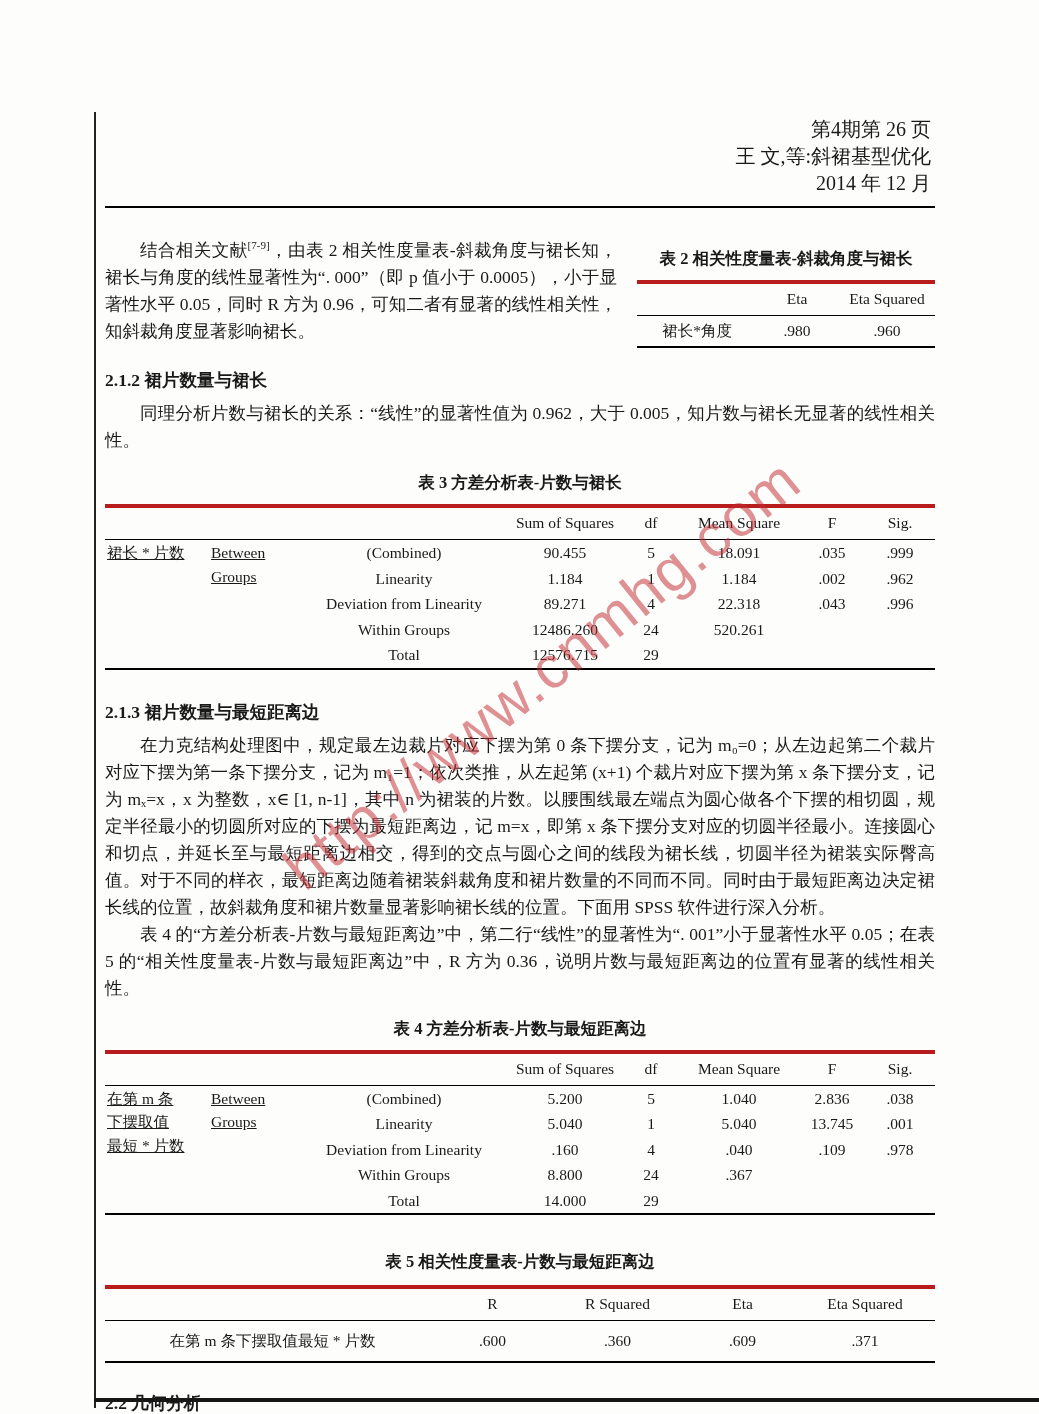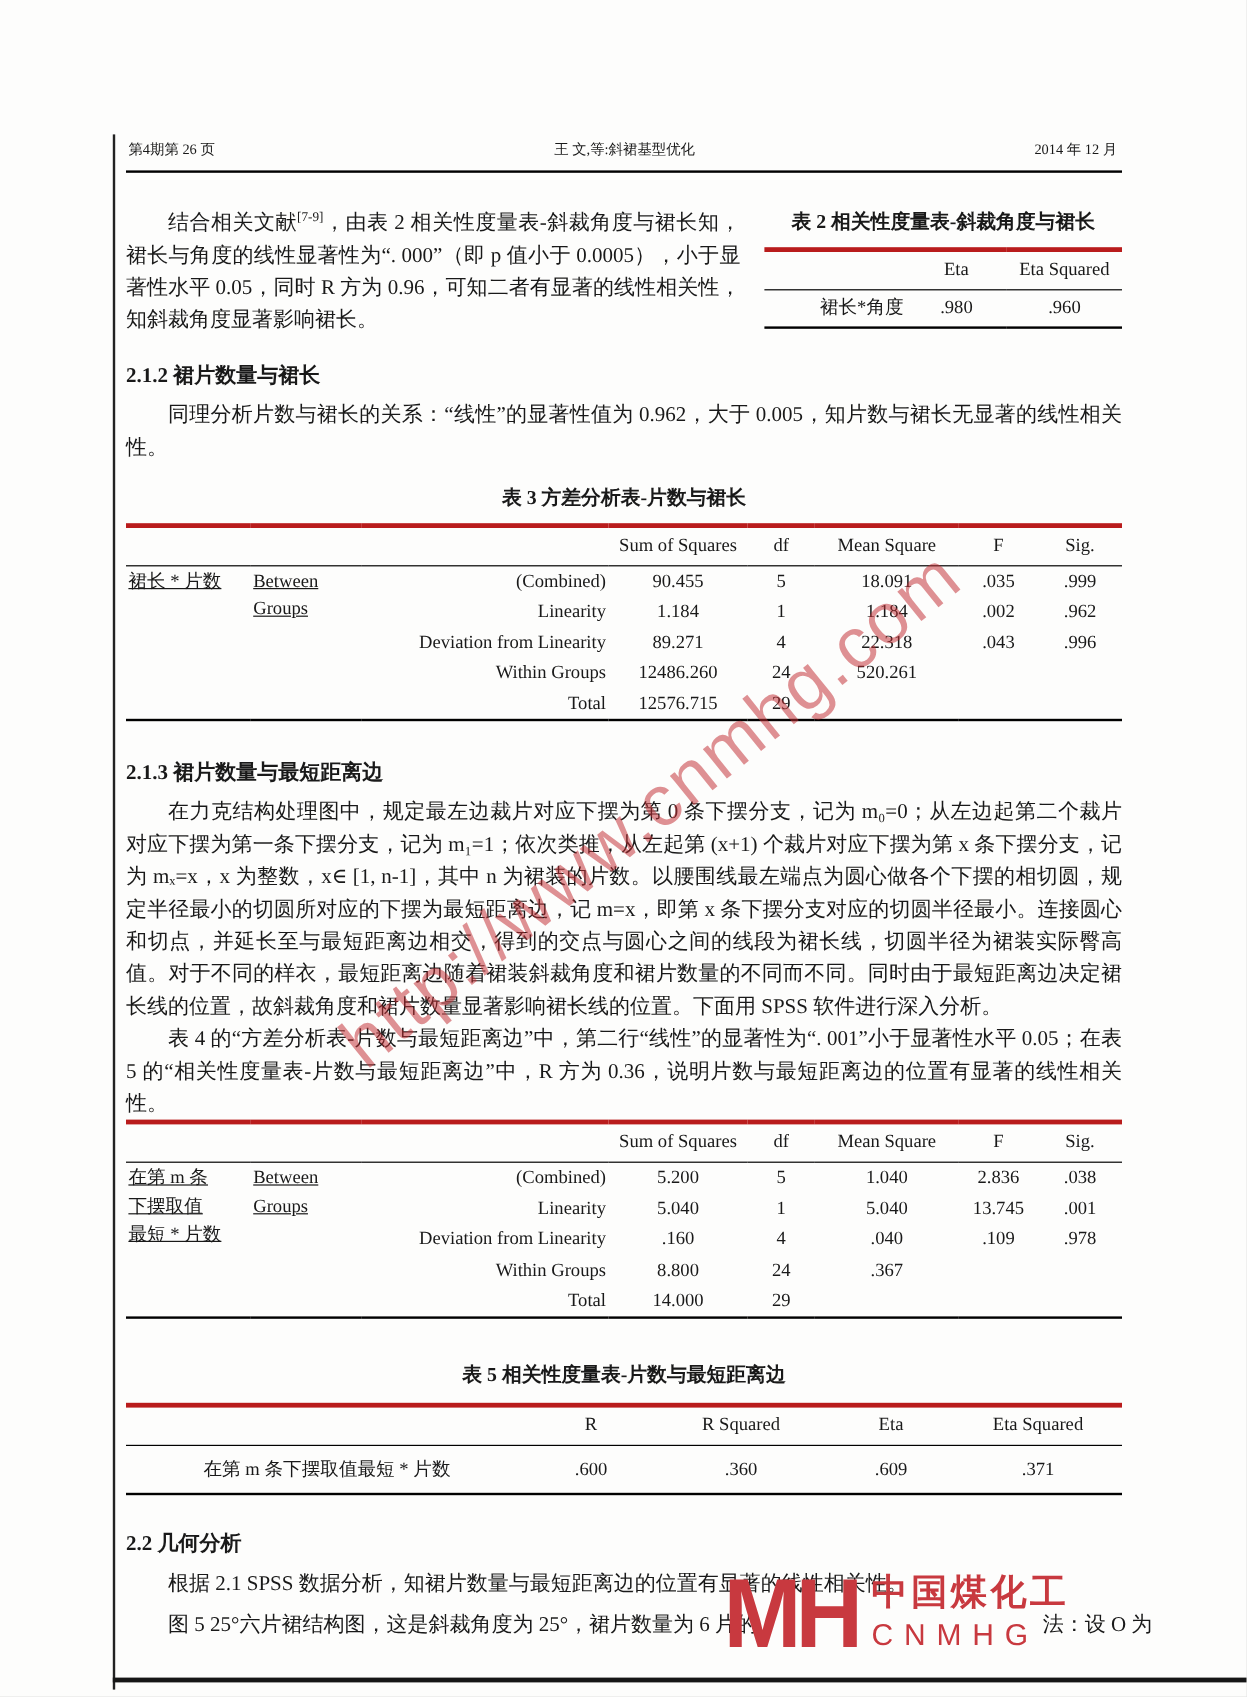--- a/index.html
+++ b/index.html
@@ -8,39 +8,39 @@
     background:#fdfdfc; overflow:hidden; color:#191919;
     font-family:"Liberation Serif","DejaVu Serif",serif;
   }
   
   .scan-left  { position:absolute; left:94px; top:112px; width:2px; height:1296px; background:#222; }
   .scan-bottom{ position:absolute; left:94px; top:1398px; width:945px; height:4px; background:#161616; }
 
   .content { position:absolute; left:105px; top:116px; width:830px; }
 
   .pg-header { display:flex; justify-content:space-between; align-items:flex-end;
-               font-size:12px; padding:0 4px 9px 2px; border-bottom:2px solid #000; }
+               font-size:20px; padding:0 4px 9px 2px; border-bottom:2px solid #000;flex-direction:column; }
 
   .para { font-size:17.5px; line-height:27px; text-align:justify; margin:0; }
   .indent { text-indent:2em; }
   sup { font-size:11px; }
 
   .top-row { display:flex; margin-top:24px; }
   .intro-col { width:512px; }
   .t2-col { width:298px; margin-left:20px; }
 
   .tbl-caption { font-weight:bold; text-align:center; font-size:16.5px; }
-  .cap-sp { margin:6px 0 10px; }
+  .cap-sp { margin:16px 0 10px; }
 
   table { border-collapse:collapse; font-size:15.5px; }
   .tbl { width:100%; border-top:4px solid #b91c1c; border-bottom:2px solid #000; }
   .tbl thead th { border-bottom:1px solid #000; font-weight:normal; padding:6px 2px 7px; text-align:center; font-size:15.5px; }
   .tbl td { padding:0 2px; line-height:23.5px; vertical-align:top; }
   .num { text-align:center; }
-  .lbl { text-align:right; }
+  .lbl { text-align:center; }
   .grp, .sub { text-align:left;text-decoration:underline; }
   .blk { display:block; }
 
   .t2 td { line-height:30px; }
   .t2 .lbl { padding-left:4px; }
 
   .sec-h { font-size:17.5px; font-weight:bold; margin:20px 0 8px; }
 
   .anova td { padding-top:1px; padding-bottom:1px; }
   .t-spacer { border-bottom:1px solid #000; }
@@ -186,20 +186,21 @@
           <td class="num"></td>
           <td class="num"></td>
         </tr>
       </tbody>
     </table>
 
     <div class="sec-h" style="margin-top:30px;">2.1.3  裙片数量与最短距离边</div>
     <p class="para indent">在力克结构处理图中，规定最左边裁片对应下摆为第 0 条下摆分支，记为 m₀=0；从左边起第二个裁片对应下摆为第一条下摆分支，记为 m₁=1；依次类推，从左起第 (x+1) 个裁片对应下摆为第 x 条下摆分支，记为 mₓ=x，x 为整数，x∈ [1, n-1]，其中 n 为裙装的片数。以腰围线最左端点为圆心做各个下摆的相切圆，规定半径最小的切圆所对应的下摆为最短距离边，记 m=x，即第 x 条下摆分支对应的切圆半径最小。连接圆心和切点，并延长至与最短距离边相交，得到的交点与圆心之间的线段为裙长线，切圆半径为裙装实际臀高值。对于不同的样衣，最短距离边随着裙装斜裁角度和裙片数量的不同而不同。同时由于最短距离边决定裙长线的位置，故斜裁角度和裙片数量显著影响裙长线的位置。下面用 SPSS 软件进行深入分析。</p>
     <p class="para indent">表 4 的“方差分析表-片数与最短距离边”中，第二行“线性”的显著性为“. 001”小于显著性水平 0.05；在表 5 的“相关性度量表-片数与最短距离边”中，R 方为 0.36，说明片数与最短距离边的位置有显著的线性相关性。</p>
 
+    <div class="tbl-caption" style="margin:16px 0 10px;">表 4  方差分析表-片数与最短距离边</div>
     <table class="tbl anova">
       <colgroup>
         <col style="width:104px">
           <col style="width:92px">
           <col style="width:206px">
         <col style="width:116px">
           <col style="width:56px">
           <col style="width:120px">
         <col style="width:66px">
           <col style="width:70px">

